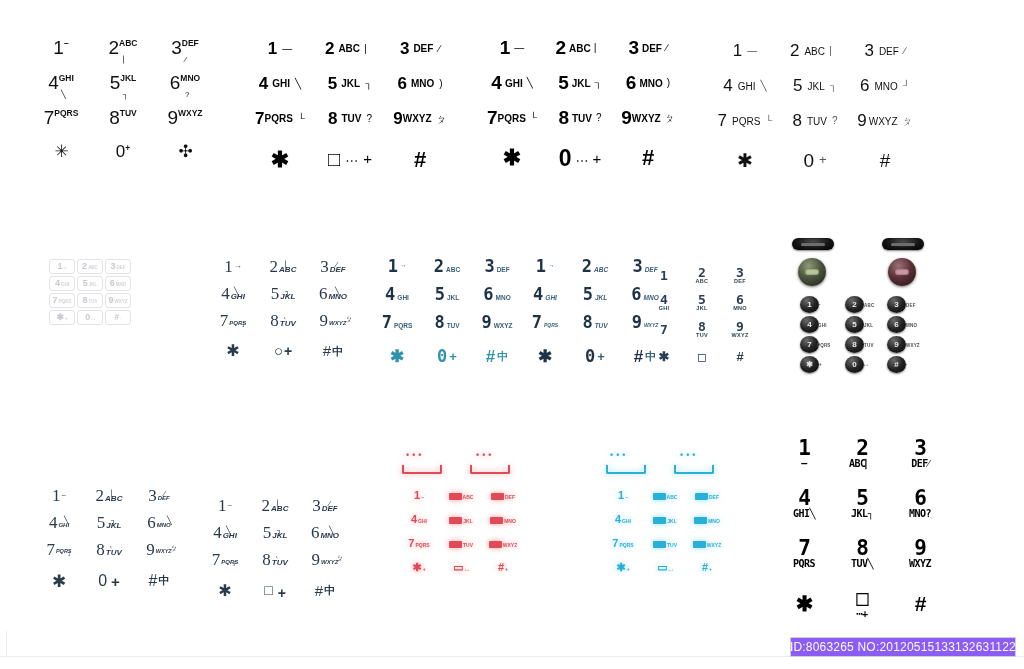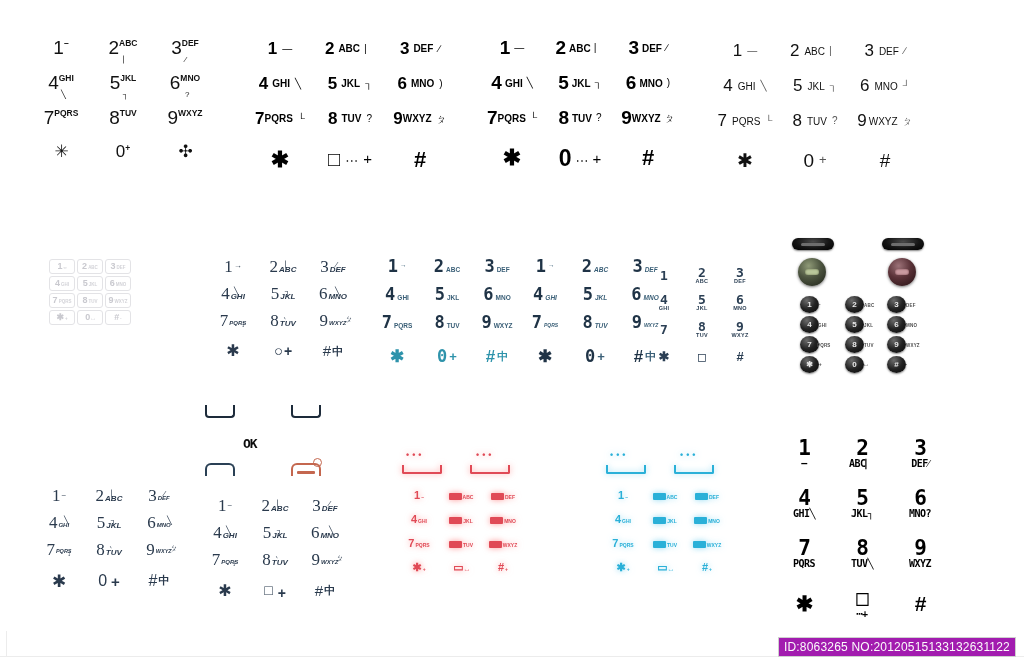--- a/index.html
+++ b/index.html
@@ -167,23 +167,23 @@
     letter-spacing:1px;font-family:"DejaVu Sans",sans-serif;
   }
   .wm-url{
     font-size:17px;font-style:italic;font-weight:700;color:#fff;
     -webkit-text-stroke:1px #dcdcdc;letter-spacing:0px;
   }
   .hline{position:absolute;left:0;bottom:12px;width:1024px;height:1px;background:#ececec;}
   .vline{position:absolute;left:6px;bottom:12px;width:1px;height:26px;background:#ececec;}
   .idbar{
     position:absolute;right:8px;bottom:12px;height:20px;
-    background:#a21caf;color:#fbfbfb;
+    background:#8b5cf6;color:#fbfbfb;
     font-size:12px;letter-spacing:.2px;
-    display:flex;align-items:center;padding:0 6px;
+    display:flex;align-items:center;padding:0 0;
     box-shadow:0 0 0 1px #cfcfcf inset;
   }
 </style>
 </head>
 <body>
 
 <div class="stage">
 
   <div class="pad padA" style="left:30px;top:38px;">
     <div class="row">
@@ -859,27 +859,20 @@
           <span class="num" style="font-family:'Liberation Sans',sans-serif;font-size:16px">0</span>
           <span class="alp" style="font-size:15px;font-style:normal;margin-top:1px;margin-left:4px">+</span>
         </div>
       <div class="key">
           <span class="num" style="font-family:'Liberation Sans',sans-serif;font-size:16px">#</span>
           <span class="alp" style="font-size:11px;font-style:normal;margin-top:2px">中</span>
         </div>
     </div>
   </div>
 
-  <div class="icons" style="left:205px;top:405px;width:140px;height:80px;">
-    <div class="brk" style="position:absolute;left:0px;top:0px;"></div>
-    <div class="brkR" style="position:absolute;left:86px;top:0px;"></div>
-    <div class="oklab" style="position:absolute;left:38px;top:31px;">OK</div>
-    <div class="arc" style="position:absolute;left:0px;top:58px;"></div>
-    <div class="arcred" style="position:absolute;left:86px;top:58px;"></div>
-  </div>
 
   <div class="pad padF" style="left:200px;top:497px;">
     <div class="row">
       <div class="key">
           <span class="num">1</span>
           <span class="alp" style="margin-top:4px">–</span>
         </div>
       <div class="key">
           <span class="num">2</span>
           <span class="alp">ABC</span>

